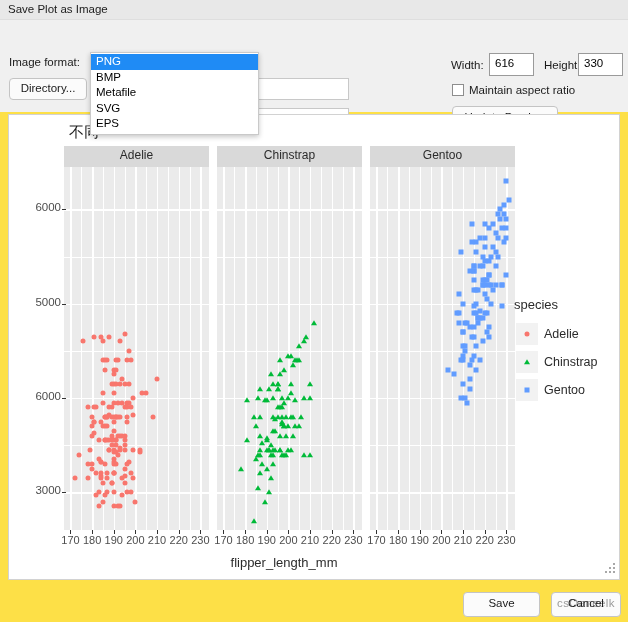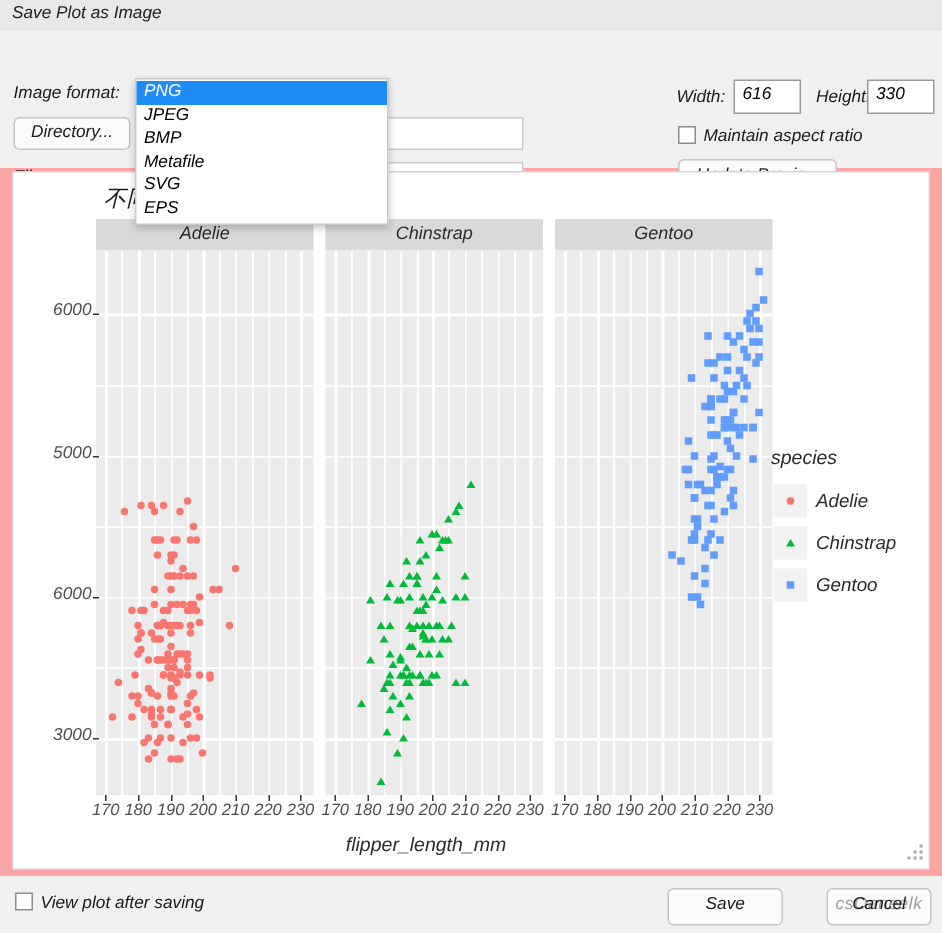--- a/index.html
+++ b/index.html
@@ -6,22 +6,21 @@
     margin: 0; padding: 0;
     width: 628px; height: 622px;
     overflow: hidden;
     background: #f0f0f0;
     font-family: "Liberation Sans", sans-serif;
   }
 
   #app {
     position: relative;
     width: 628px; height: 622px;
-    background: #fca5a5;
-    font-style: italic;
+    background: #fde047;
   }
 
   
   .titlebar {
     position: absolute; left: 0; top: 0;
     width: 628px; height: 20px;
     background: #e8e8e8;
     border-bottom: 1px solid #dedede;
     box-sizing: border-box;
   }
@@ -268,21 +267,21 @@
 
   
   .bottom {
     position: absolute; left: 0; top: 584px;
     width: 628px; height: 38px;
     background: #f0f0f0;
   }
   .chk-view { left: 10px; top: 11px; }
 
   .btn-save {
-    position: absolute; left: 445px; top: 592px;
+    position: absolute; left: 463px; top: 592px;
     width: 77px; height: 25px;
     padding-top: 4px;
   }
   .btn-cancel {
     position: absolute; left: 551px; top: 592px;
     width: 70px; height: 25px;
   }
   .btn-cancel .c-a, .btn-cancel .c-b {
     position: absolute; left: 0; right: 0; top: 4px;
     text-align: center;
@@ -925,35 +924,29 @@
         <rect x="12" y="2" width="2" height="2"></rect>
         <rect x="12" y="6" width="2" height="2"></rect>
           <rect x="8" y="6" width="2" height="2"></rect>
         <rect x="12" y="10" width="2" height="2"></rect>
           <rect x="8" y="10" width="2" height="2"></rect>
           <rect x="4" y="10" width="2" height="2"></rect>
       </g>
     </svg>
   </div>
 
-  <div class="bottom">
-    <div class="checkrow chk-view">
-      <span class="cb"></span><span>View plot after saving</span>
-    </div>
-  </div>
 
   <div class="btn btn-save">Save</div>
 
   <div class="btn btn-cancel">
     <span class="c-b">csOaneelk</span>
     <span class="c-a">Cancel</span>
   </div>
 
   <div class="dropdown" id="dropdown">
       <div class="dd-item sel">PNG</div>
-      <div class="dd-item">JPEG</div>
       <div class="dd-item">BMP</div>
       <div class="dd-item">Metafile</div>
       <div class="dd-item">SVG</div>
       <div class="dd-item">EPS</div>
     </div>
 
 </div>
 
 </body></html>

